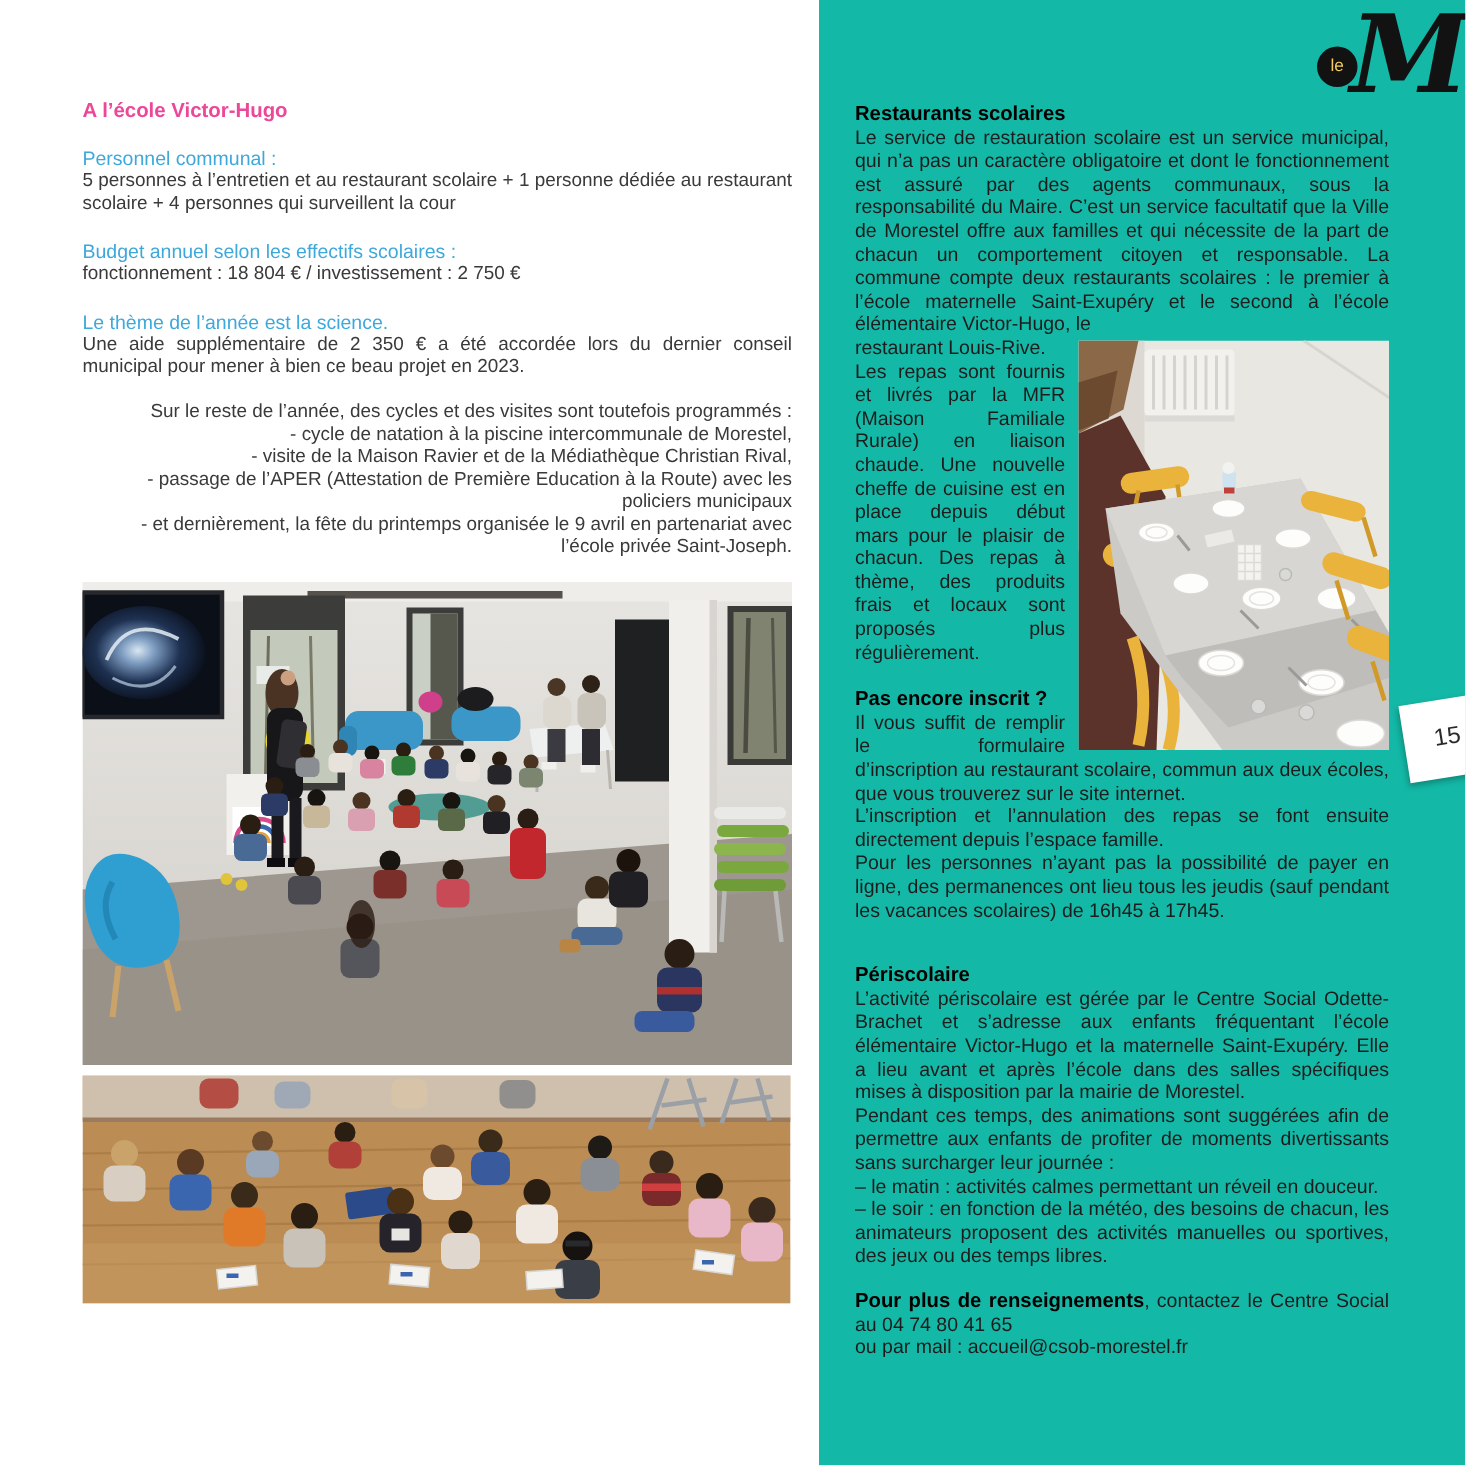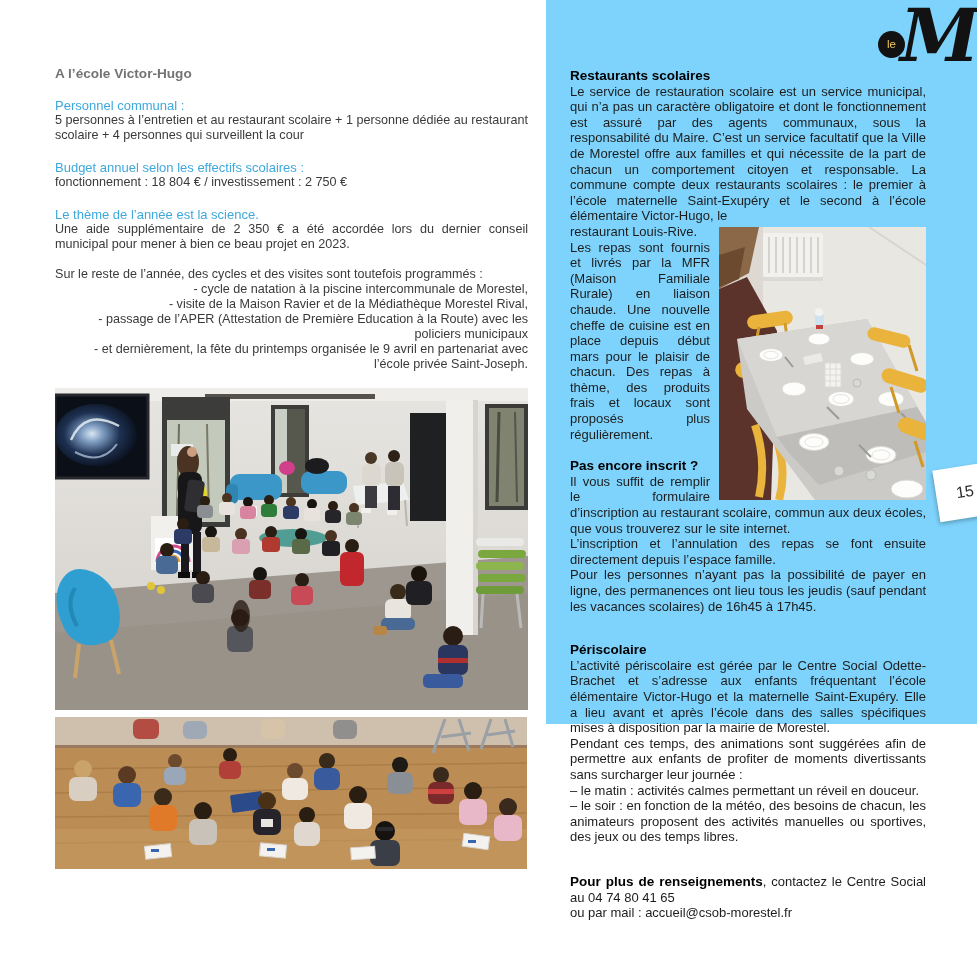--- a/index.html
+++ b/index.html
@@ -1,38 +1,38 @@
 <!DOCTYPE html>
 <html><head>
 <meta charset="utf-8">
 <style>
   html,body{margin:0;padding:0;background:#ffffff;}
   .page{position:relative;width:977px;height:977px;background:#ffffff;overflow:hidden;
         font-family:"Liberation Sans",sans-serif;color:#3a3a3a;}
   
   .left-col{position:absolute;left:55px;top:66px;width:473px;font-size:12.6px;line-height:15px;}
-  .ltitle{margin:0;font-size:13.6px;font-weight:bold;color:#737373;}
+  .ltitle{margin:0;font-size:13.6px;font-weight:bold;color:#ec4899;}
   .sect{margin-top:17px;}
   .chead{color:#3EA8DB;font-size:13px;}
   .jb{margin:0;text-align:justify;}
   .nb{margin:0;}
-  .intro{margin-top:15px;text-align:left;}
+  .intro{margin-top:15px;text-align:right;}
   .plist div{padding-left:8px;text-indent:-8px;text-align:right;}
   .photo{font-size:0;line-height:0;}
   .photo1{margin-top:16px;}
   .photo2{margin-top:7px;}
   
-  .right-col{position:absolute;left:546px;top:0;width:431px;height:724px;background:#7dd3fc;}
+  .right-col{position:absolute;left:546px;top:0;width:431px;height:977px;background:#14b8a6;}
   .right-inner{position:absolute;left:24px;top:68px;width:356px;color:#1d1d1d;
                font-size:13px;line-height:15.6px;}
   .right-inner h3{margin:0;font-size:13.5px;font-weight:bold;color:#000;}
   .photo3{float:right;width:207px;height:273px;margin:3px 0 5px 9px;font-size:0;line-height:0;}
   .mt16{margin-top:16px !important;}
   .peri{margin-top:28px !important;clear:both;}
-  .contact{margin-top:29px;}
+  .contact{margin-top:14px;}
   .contact strong{font-size:13.5px;color:#000;}
   
   .logo{position:absolute;left:330px;top:6px;width:100px;height:68px;}
   .logo-circle{position:absolute;left:2px;top:25px;width:27px;height:27px;border-radius:50%;
                background:#121212;color:#F4CB60;font-size:11.5px;display:flex;
                align-items:center;justify-content:center;line-height:1;}
   .logo-m{position:absolute;left:24px;top:-8px;font-family:"DejaVu Serif",serif;
           font-style:italic;font-weight:bold;font-size:72px;line-height:76px;color:#121212;}
   
   .page-tab{position:absolute;left:936px;top:466px;width:58px;height:52px;background:#ffffff;
@@ -59,21 +59,21 @@
     </div>
 
     <div class="sect">
       <div class="chead">Le thème de l’année est la science.</div>
       <p class="jb">Une aide supplémentaire de 2 350 € a été accordée lors du dernier conseil municipal pour mener à bien ce beau projet en 2023.</p>
     </div>
 
     <p class="nb intro">Sur le reste de l’année, des cycles et des visites sont toutefois programmés :</p>
     <div class="plist">
       <div>- cycle de natation à la piscine intercommunale de Morestel,</div>
-      <div>- visite de la Maison Ravier et de la Médiathèque Morestel Rival,</div>
+      <div>- visite de la Maison Ravier et de la Médiathèque Christian Rival,</div>
       <div>- passage de l’APER (Attestation de Première Education à la Route) avec les policiers municipaux</div>
       <div>- et dernièrement, la fête du printemps organisée le 9 avril en partenariat avec l’école privée Saint-Joseph.</div>
     </div>
 
     <div class="photo photo1">
       <svg width="473" height="322" viewBox="0 0 473 322">
         <defs>
           <radialGradient id="gal" cx="45%" cy="48%" r="62%">
             <stop offset="0%" stop-color="#d9e6f2"></stop>
             <stop offset="22%" stop-color="#7d9cc0"></stop>

